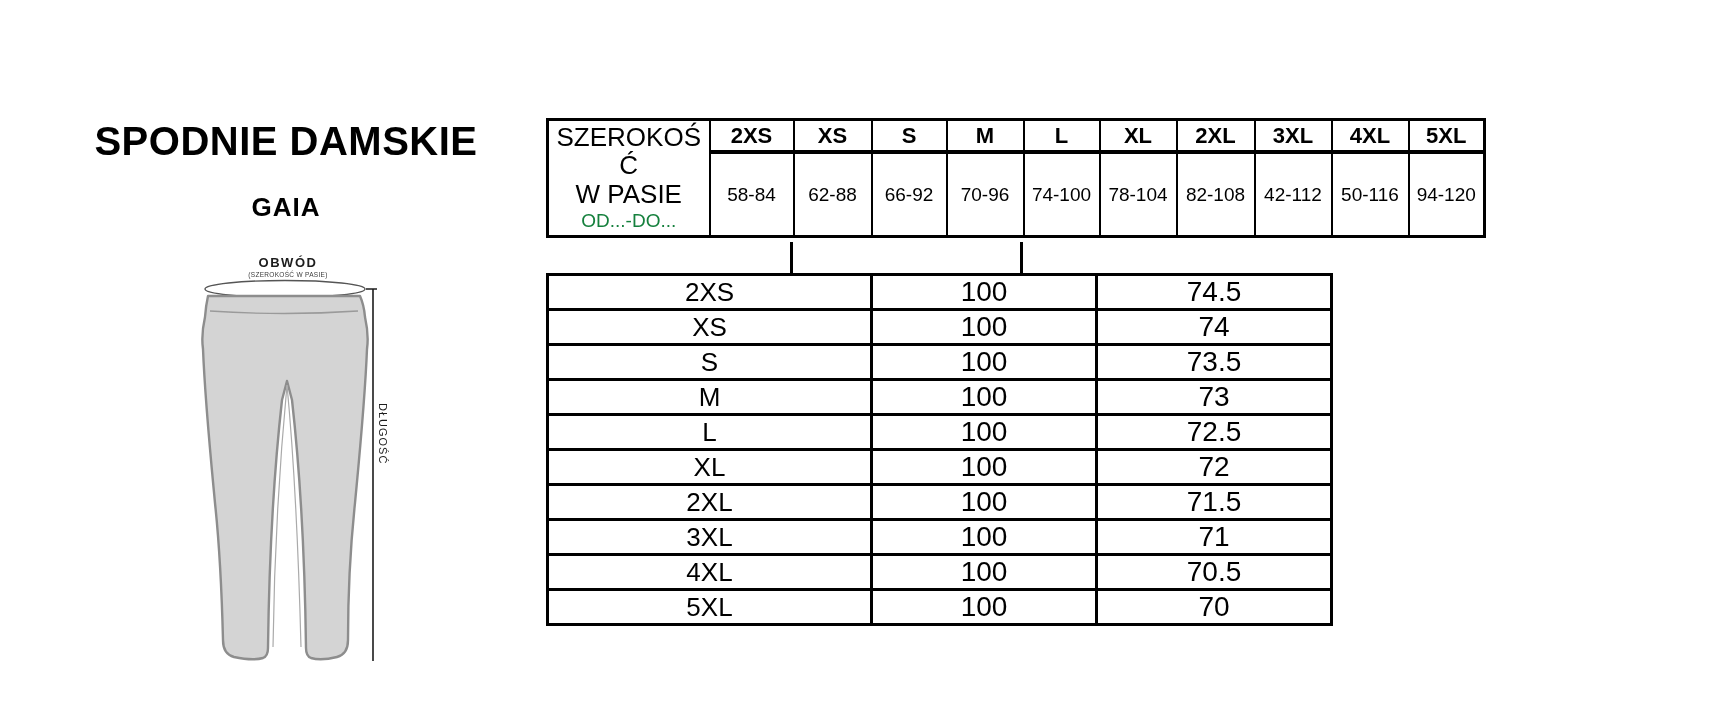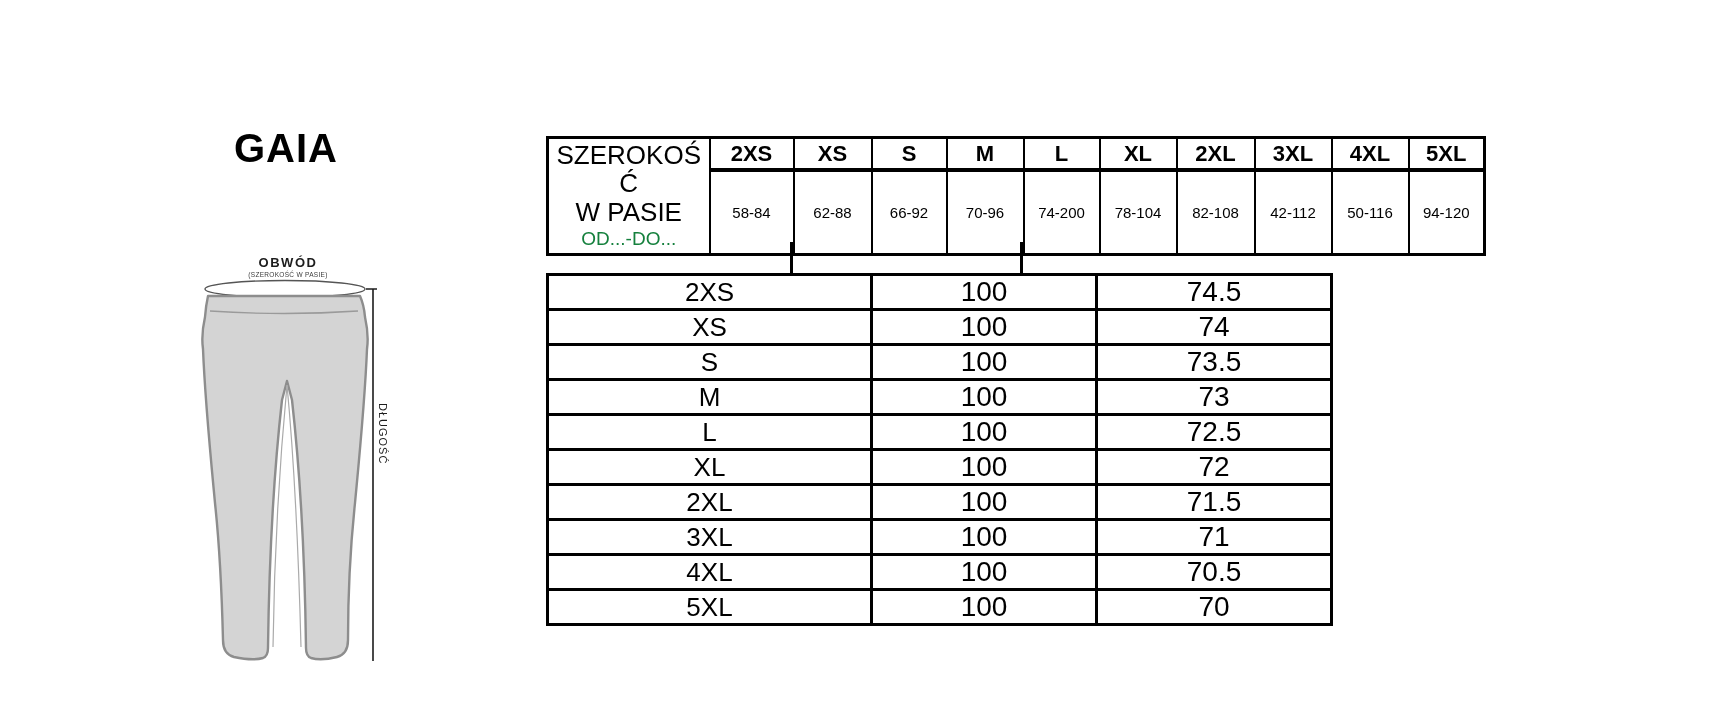--- a/index.html
+++ b/index.html
@@ -3,64 +3,65 @@
 <meta charset="utf-8">
 <style>
   html,body{margin:0;padding:0;}
   body{
     width:1724px;height:716px;background:#ffffff;position:relative;overflow:hidden;
     font-family:"Liberation Sans", sans-serif;color:#000;
   }
   
   .title-block{position:absolute;left:60px;top:116px;width:452px;text-align:center;}
   .title-line1{font-size:40px;font-weight:bold;line-height:50px;letter-spacing:0.5px;}
-  .title-line2{font-size:40px;font-weight:bold;line-height:50px;margin-top:7px;letter-spacing:1px;}
+  .title-line2{font-size:26px;font-weight:bold;line-height:50px;margin-top:16px;letter-spacing:1px;}
 
   
   .diagram{position:absolute;left:170px;top:235px;width:240px;height:440px;}
   .diagram svg{position:absolute;left:0;top:0;}
   .obwod-wrap{position:absolute;left:20px;top:21px;width:196px;text-align:center;line-height:1.1;}
   .obwod-label{font-size:13px;font-weight:bold;letter-spacing:1.5px;color:#1d1d1d;}
   .obwod-sublabel{font-size:6.5px;letter-spacing:0.3px;color:#3a3a3a;margin-top:1px;}
   .dlugosc-label{
     position:absolute;left:207px;top:168px;height:76px;
     writing-mode:vertical-rl;font-size:11px;letter-spacing:1px;color:#1d1d1d;white-space:nowrap;
   }
 
   
   table{border-collapse:collapse;table-layout:fixed;position:absolute;background:#fff;}
   td{padding:0;text-align:center;vertical-align:middle;overflow:hidden;}
 
-  #waist-table{left:546px;top:118px;width:937px;height:98px;border:3px solid #000;margin-top:18px;}
+  #waist-table{left:546px;top:118px;width:937px;height:98px;border:3px solid #000;}
   #waist-table td{border:2.5px solid #000;}
   .wt-corner{padding:2px 2px;}
   .wt-label{font-size:26px;line-height:28px;word-break:break-all;}
   .wt-sub{font-size:26px;line-height:30px;}
   .wt-note{font-size:19px;line-height:24px;color:#15803d;}
   .wt-size{font-size:22px;font-weight:bold;height:29px;border-bottom-width:4px !important;}
-  .wt-range{font-size:15px;}
+  .wt-range{font-size:19px;}
 
   .connector{position:absolute;top:242px;width:3px;height:32px;background:#000;}
   #connector-1{left:790px;}
   #connector-2{left:1020px;}
 
   #length-table{left:546px;top:273px;width:784px;border:3px solid #000;}
   #length-table td{border:3px solid #000;}
   .lt-head{height:80px;}
   .lt-col1-label{font-size:28px;line-height:32px;}
   .lt-col1-sub{font-size:20px;line-height:24px;}
   .lt-col2{font-size:24px;font-weight:bold;}
   .lt-col3{font-size:24px;font-weight:bold;letter-spacing:-0.4px;}
   .lt-size{font-size:26px;line-height:26px;height:27px;}
   .lt-val{font-size:28px;}
 </style>
 </head>
 <body>
 
 <div class="title-block">
+  <div class="title-line1">SPODNIE DAMSKIE</div>
   <div class="title-line2">GAIA</div>
 </div>
 
 <div class="diagram">
   <div class="obwod-wrap">
     <div class="obwod-label">OBWÓD</div>
     <div class="obwod-sublabel">(SZEROKOŚĆ W PASIE)</div>
   </div>
 
   <svg width="230" height="430" viewBox="0 0 230 430">
@@ -121,21 +122,21 @@
     <td class="wt-size">2XL</td>
     <td class="wt-size">3XL</td>
     <td class="wt-size">4XL</td>
     <td class="wt-size">5XL</td>
   </tr>
   <tr>
     <td class="wt-range">58-84</td>
     <td class="wt-range">62-88</td>
     <td class="wt-range">66-92</td>
     <td class="wt-range">70-96</td>
-    <td class="wt-range">74-200</td>
+    <td class="wt-range">74-100</td>
     <td class="wt-range">78-104</td>
     <td class="wt-range">82-108</td>
     <td class="wt-range">42-112</td>
     <td class="wt-range">50-116</td>
     <td class="wt-range">94-120</td>
   </tr>
 </tbody>
   </table>
 
 <div id="connector-1" class="connector"></div>

